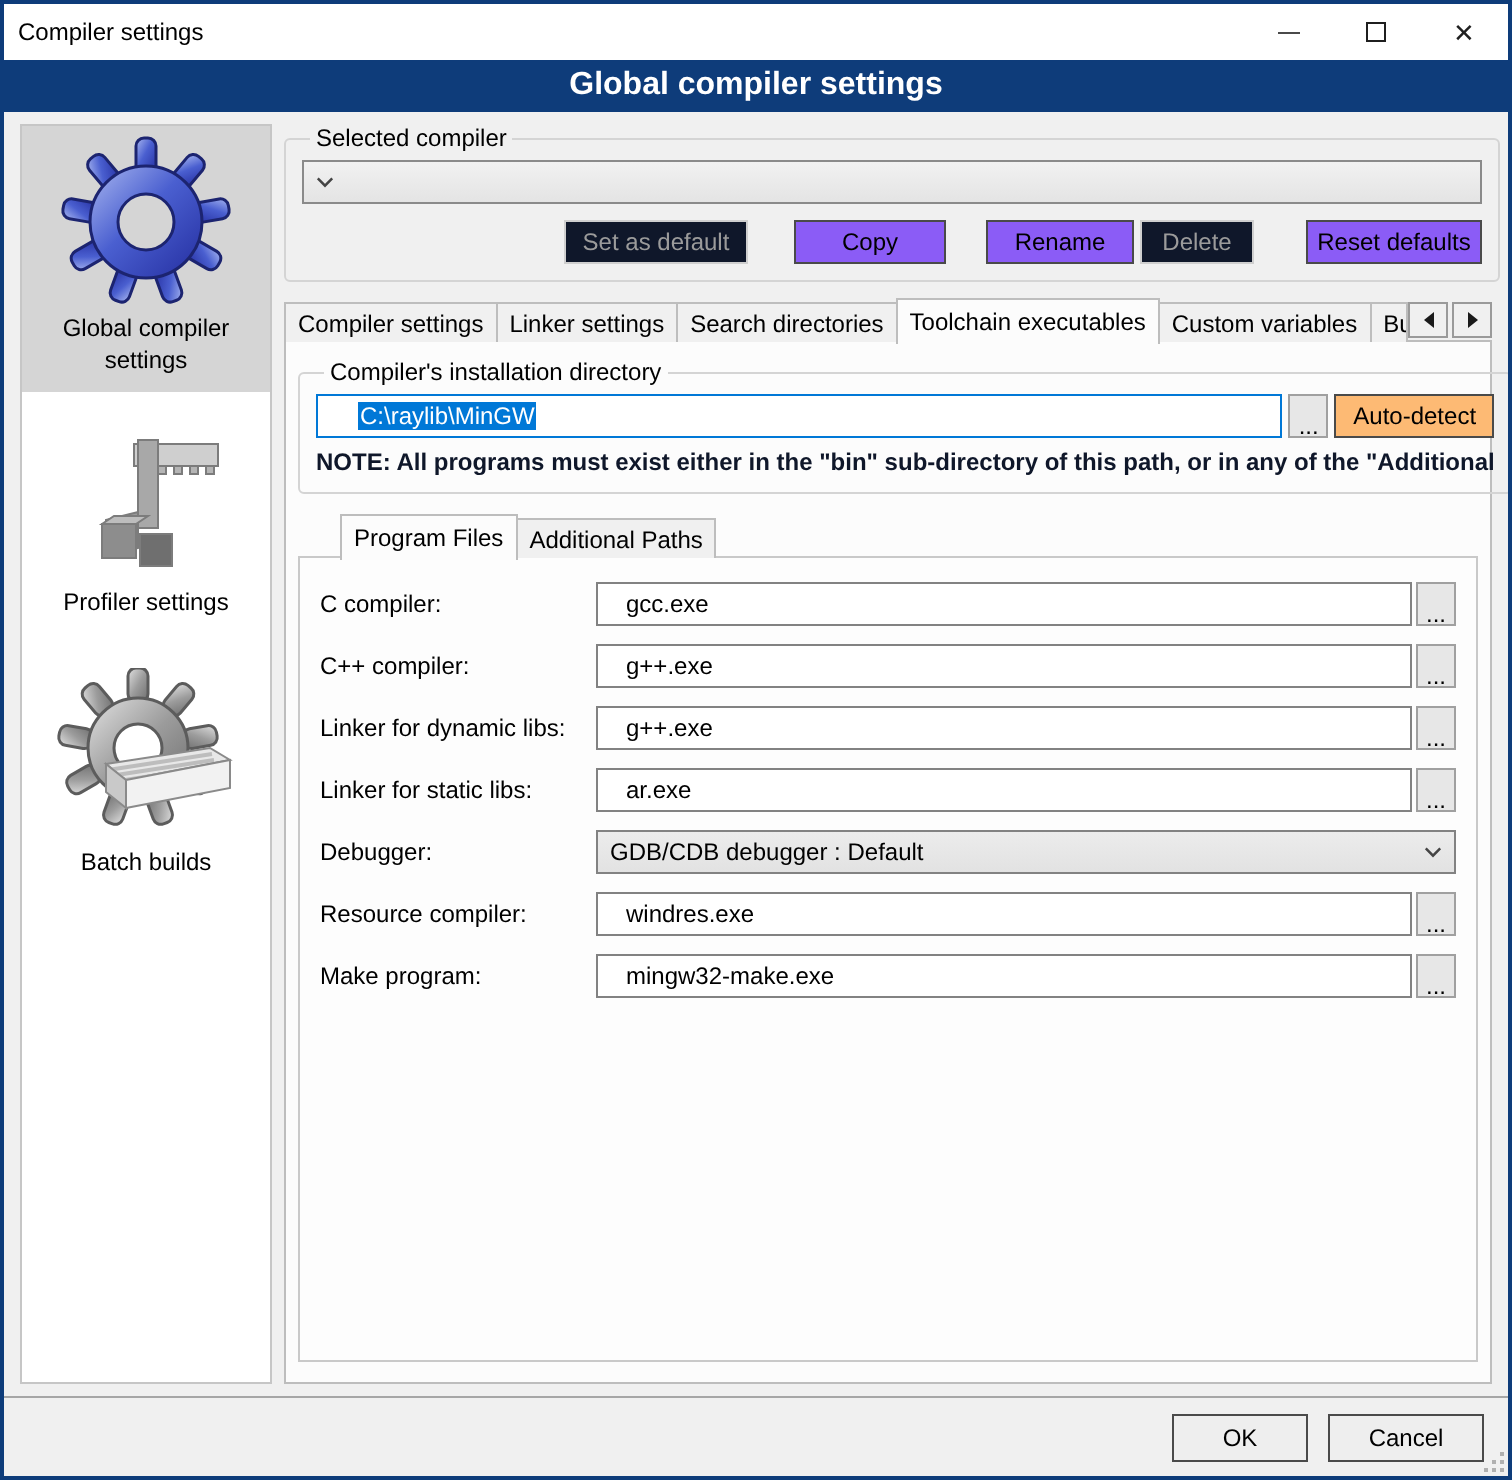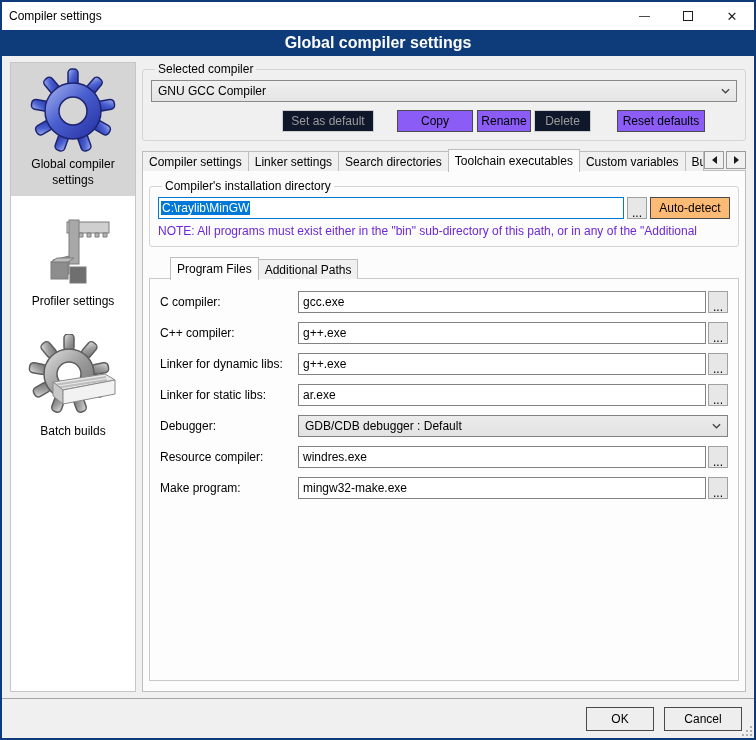--- a/index.html
+++ b/index.html
@@ -39,53 +39,53 @@
 
   
   .combo { height:22px; border:1px solid #8a8a8a; background:linear-gradient(#f1f1f1,#e4e4e4); display:flex; align-items:center; padding:0 6px; margin-top:2px; }
   .combo .combo-value { flex:1; }
   .chev { width:9px; height:6px; flex:0 0 auto; }
   .btn-row { display:flex; margin-top:8px; height:22px; }
   .btn { border:1px solid #4a4a4a; background:#8b5cf6; font-family:"Liberation Sans",sans-serif; font-size:12px; display:flex; align-items:center; justify-content:center; cursor:default; }
   .btn.disabled { border-color:#cfcfcf; background:#0f172a; color:#9b9b9b; }
   .b-set    { margin-left:131px; width:92px; }
   .b-copy   { margin-left:23px;  width:76px; }
-  .b-rename { margin-left:4px;   width:54px; }
+  .b-rename { margin-left:20px;   width:74px; }
   .b-delete { margin-left:3px;   width:57px; }
   .b-reset  { margin-left:26px;  width:88px; }
 
   
   .tabstrip { margin-top:8px; display:flex; align-items:flex-end; position:relative; z-index:2; }
   .tab { height:20px; padding:0 6px; display:flex; align-items:center; background:#f0f0f0; border:1px solid #bdbdbd; border-bottom:none; white-space:nowrap; cursor:default; }
   .tab + .tab { margin-left:-1px; }
   .tab.active { background:#fcfcfc; height:23px; margin-bottom:-1px; position:relative; z-index:3; }
   .tab.clipped { max-width:32px; overflow:hidden; }
   .tab-arrows { margin-left:auto; display:flex; gap:2px; padding-bottom:2px; }
   .arrow-btn { width:20px; height:18px; border:1px solid #9a9a9a; background:#f0f0f0; display:flex; align-items:center; justify-content:center; cursor:default; }
   .tri-left  { width:0; height:0; border-top:4px solid transparent; border-bottom:4px solid transparent; border-right:5px solid #1a1a1a; }
   .tri-right { width:0; height:0; border-top:4px solid transparent; border-bottom:4px solid transparent; border-left:5px solid #1a1a1a; }
 
   .tabpage { flex:1 1 auto; background:#fcfcfc; border:1px solid #bdbdbd; margin-top:-1px; padding:8px 6px 10px; display:flex; flex-direction:column; min-height:0; }
 
   
   .dir-row { display:flex; height:22px; margin-top:2px; }
-  .dir-input { flex:1; border:1px solid #0078d7; background:#fff; display:flex; align-items:center; padding:0 2px; overflow:hidden; }
+  .dir-input { flex:1; border:1px solid #0078d7; background:#fff; display:flex; align-items:center; padding:0 20px; overflow:hidden; }
   .dir-sel { background:#0078d7; color:#fff; padding:0 1px; white-space:nowrap; }
   .browse-btn { width:20px; margin-left:3px; border:1px solid #a0a0a0; background:#e7e7e7; display:flex; align-items:flex-end; justify-content:center; padding-bottom:3px; line-height:4px; cursor:default; }
   .autodetect-btn { width:80px; margin-left:3px; border:1px solid #4a4a4a; background:#fdba74; display:flex; align-items:center; justify-content:center; cursor:default; }
-  .note { color:#6d28d9; margin-top:5px; white-space:nowrap; overflow:hidden; }
+  .note { color:#0f172a; margin-top:5px; white-space:nowrap; overflow:hidden;font-weight:bold; }
 
   
   .subtabstrip { margin-top:10px; display:flex; align-items:flex-end; position:relative; z-index:2;padding-left:21px; }
   .subtabpage { flex:1 1 auto; border:1px solid #c9c9c9; background:#fdfdfd; margin-top:-1px; padding:12px 10px 10px; min-height:0; }
 
   
   .prog-row { display:flex; align-items:center; height:22px; margin-bottom:9px; }
   .prog-label { width:138px; flex:0 0 auto; }
-  .prog-input { flex:1; height:22px; border:1px solid #828282; background:#fff; padding:0 4px; font-family:"Liberation Sans",sans-serif; font-size:12px; color:#000; min-width:0; }
+  .prog-input { flex:1; height:22px; border:1px solid #828282; background:#fff; padding:0 14px; font-family:"Liberation Sans",sans-serif; font-size:12px; color:#000; min-width:0; }
   .prog-browse { width:20px; height:22px; margin-left:2px; flex:0 0 auto; border:1px solid #a0a0a0; background:#e7e7e7; display:flex; align-items:flex-end; justify-content:center; padding-bottom:3px; line-height:4px; cursor:default; }
   .prog-combo { flex:1; height:22px; border:1px solid #828282; background:linear-gradient(#ececec,#e2e2e2); display:flex; align-items:center; padding:0 6px; min-width:0; }
   .prog-combo .combo-value { flex:1; }
 
   
   .footer { flex:0 0 auto; height:40px; border-top:1px solid #a6a6a6; background:#f0f0f0; display:flex; align-items:center; justify-content:flex-end; padding-right:12px; position:relative; }
   .footer-btn { height:24px; border:1px solid #4a4a4a; background:#eee; display:flex; align-items:center; justify-content:center; cursor:default; }
   .ok-btn { width:68px; }
   .cancel-btn { width:78px; margin-left:10px; }
   .grip { position:absolute; right:2px; bottom:2px; width:10px; height:10px; }
@@ -200,21 +200,20 @@
         <div class="side-caption">Batch builds</div>
       </div>
 
     </div>
 
     <div class="main">
 
       <fieldset class="group">
         <legend>Selected compiler</legend>
         <div class="combo">
-          <span class="combo-value">GNU GCC Compiler</span>
           <svg class="chev" viewBox="0 0 10 6">
               <path d="M1 1 L5 5 L9 1" fill="none" stroke="#444" stroke-width="1.4"></path>
             </svg>
         </div>
         <div class="btn-row">
           <div class="btn disabled b-set">Set as default</div>
           <div class="btn b-copy">Copy</div>
           <div class="btn b-rename">Rename</div>
           <div class="btn disabled b-delete">Delete</div>
           <div class="btn b-reset">Reset defaults</div>

